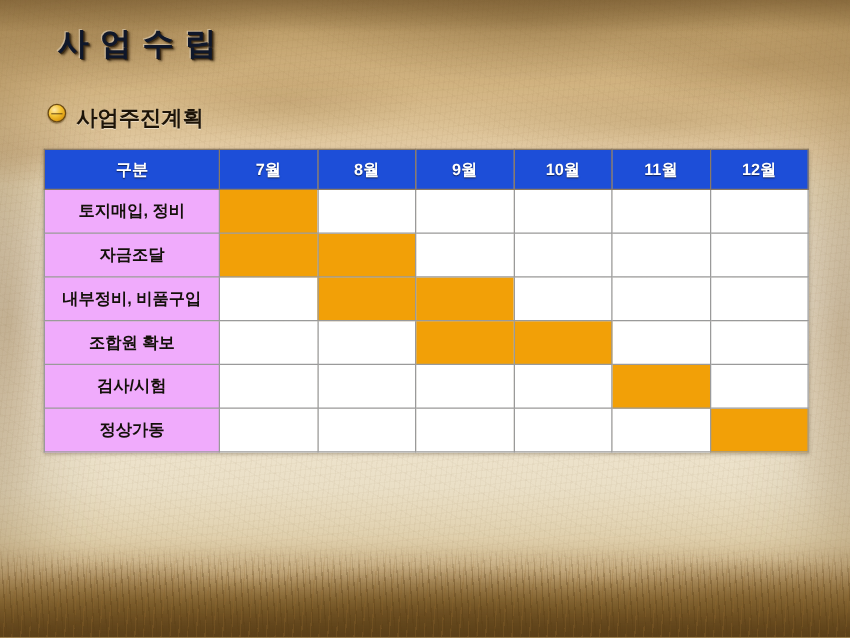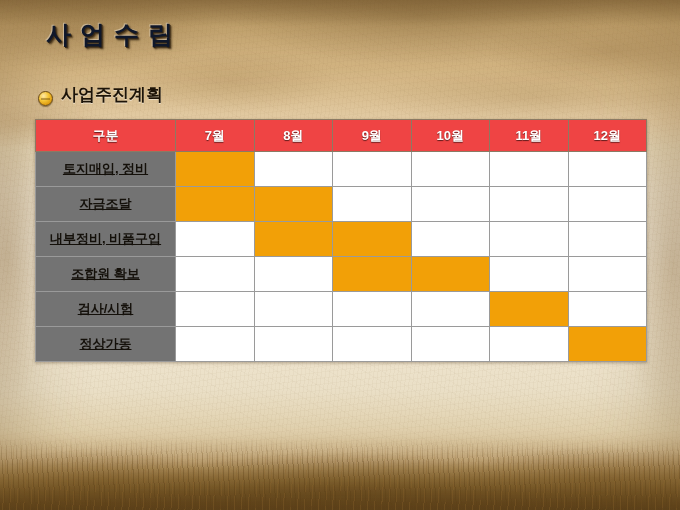--- a/index.html
+++ b/index.html
@@ -76,21 +76,21 @@
     font-size:25px;font-weight:bold;letter-spacing:9px;
     color:#0f172a;
     text-shadow:
       1px 1px 0 #3a2a14, 2px 2px 2px rgba(40,26,8,.75),
       -1px -1px 0 rgba(255,255,255,.35);
     white-space:nowrap;
   }
 
   #section-heading{
     position:absolute;left:38px;top:83px;
-    display:flex;align-items:flex-end;gap:8px;
+    display:flex;align-items:flex-start;gap:8px;
     white-space:nowrap;
   }
   #section-bullet{
     width:13px;height:13px;border-radius:50%;
     background:radial-gradient(circle at 35% 30%, #ffe9a8 0%, #f5c434 40%, #dc9a10 75%, #a9700a 100%);
     border:1px solid #6b4a12;
     box-shadow:0 1px 1px rgba(60,40,10,.5);
     position:relative;flex:0 0 auto;
   }
   #section-bullet::after{
@@ -114,31 +114,31 @@
 
   #schedule-table th,
   #schedule-table td{
     border:1px solid #9a9a9a;
     height:34px;
     text-align:center;
     vertical-align:middle;
     padding:0;
   }
   #schedule-table thead th{
-    background:#ef4444;
+    background:#1d4ed8;
     color:#ffffff;
     font-size:13px;font-weight:bold;
     height:31px;
     border:1px solid #8b7a63;
     text-shadow:0 1px 1px rgba(0,0,0,.6);
   }
   #schedule-table td.row-label{
-    background:#737373;
+    background:#f0abfc;
     color:#14100a;
-    font-size:13px;font-weight:bold;text-decoration:underline;
+    font-size:13px;font-weight:bold;
   }
   #schedule-table td.cell{
     background:#ffffff;
   }
   #schedule-table td.cell.filled{
     background:#f2a007;
   }
 </style>
 </head>
 <body>

